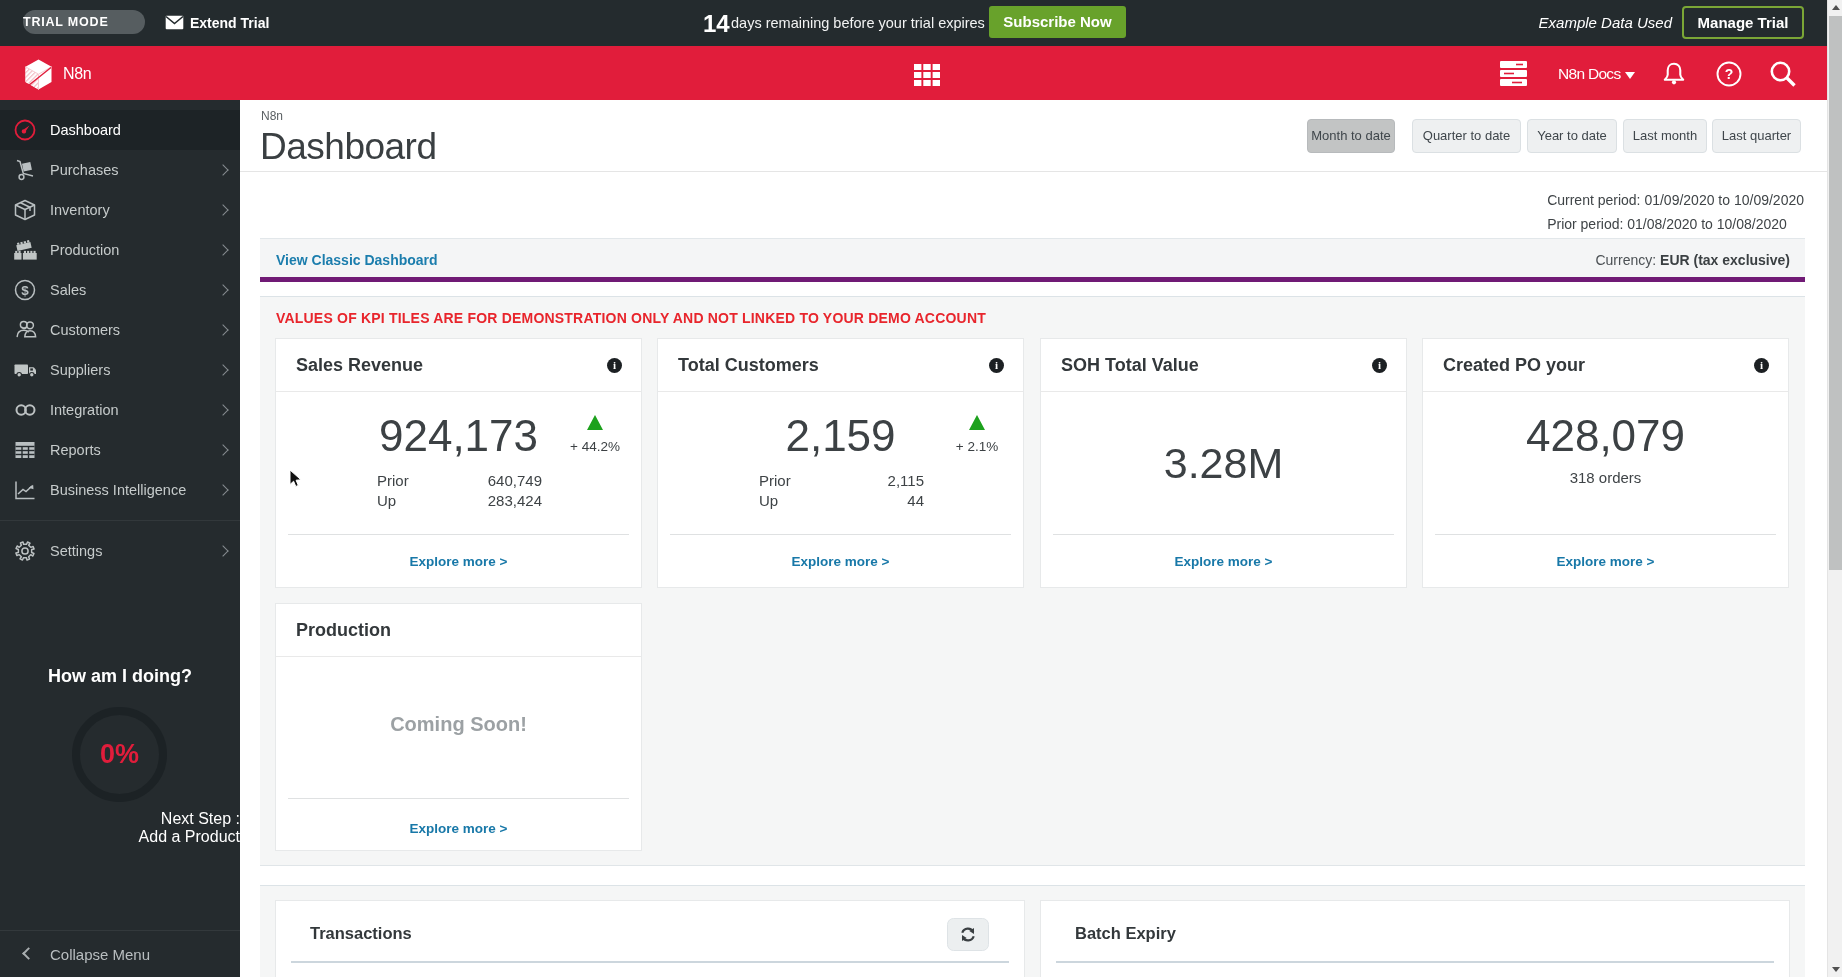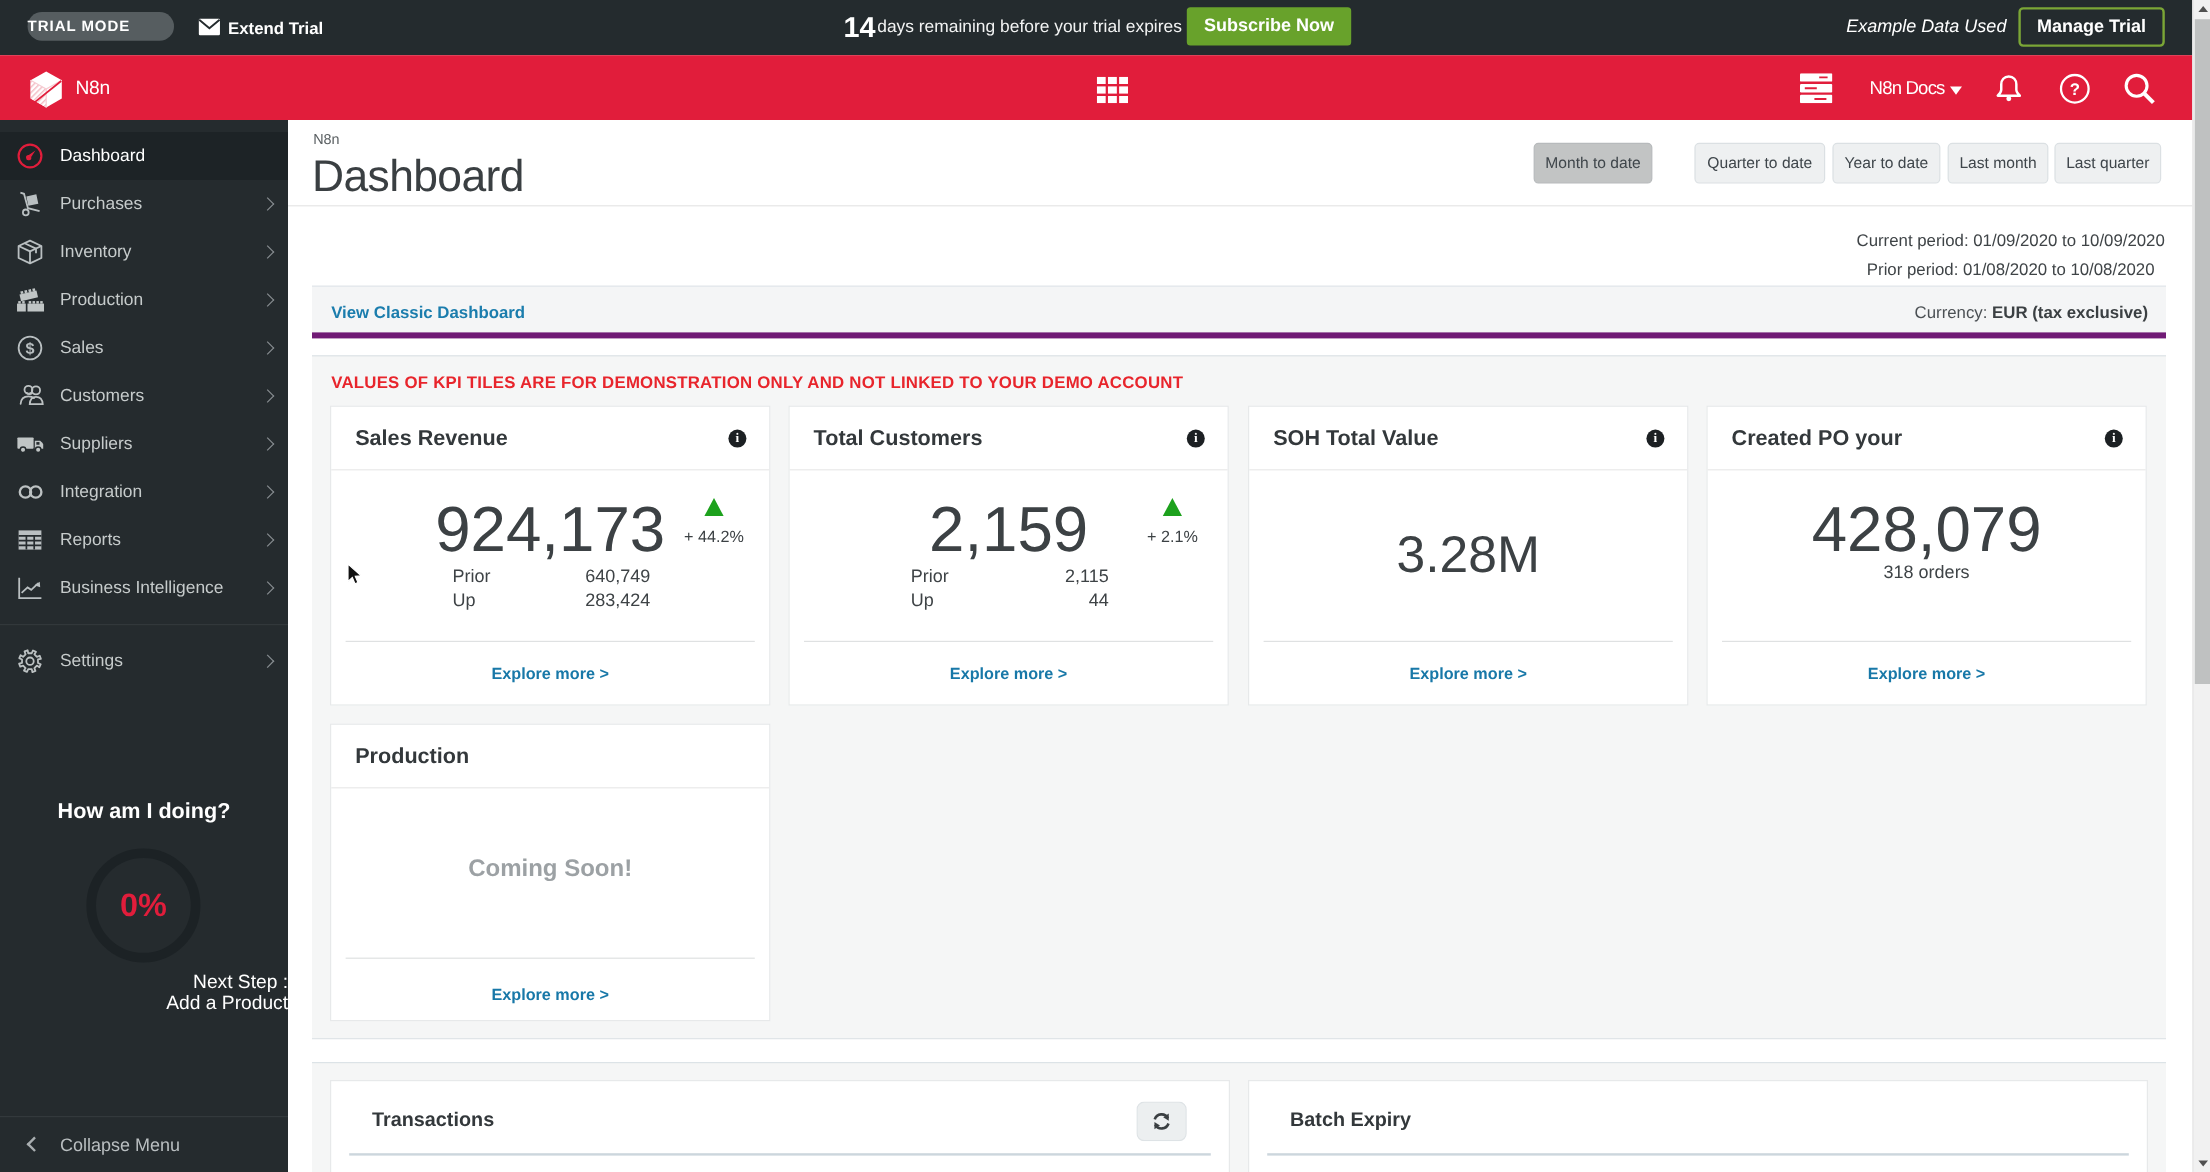--- a/index.html
+++ b/index.html
@@ -33,35 +33,35 @@
 #collapse{position:absolute;left:0;top:830px;width:240px;height:47px;border-top:1px solid #33393c;color:#b9bec0;font-size:15px}
 #collapse .lab{position:absolute;left:50px;line-height:47px}
 #collapse .ch{position:absolute;left:24px;top:18px;width:9px;height:9px;border-left:2.5px solid #a9aeb0;border-bottom:2.5px solid #a9aeb0;transform:rotate(45deg)}
 
 #main{position:absolute;left:240px;top:100px;width:1587px;height:877px;background:#fff}
 #crumb{position:absolute;left:21px;top:9px;font-size:12px;color:#5b6063}
 #htitle{position:absolute;left:20px;top:26px;font-size:37px;font-weight:300;color:#3a3f42;letter-spacing:-.5px}
 #hdivider{position:absolute;left:0;top:71px;width:1587px;border-top:1px solid #e5e5e5}
 .rbtn{position:absolute;top:19px;height:34px;background:#eef0f1;border:1px solid #dbe0e3;border-radius:4px;font-size:13px;color:#3f464b;text-align:center;line-height:32px}
 .rbtn.active{background:#c2c4c4;border-color:#b7babc}
-#periods{position:absolute;right:23px;top:88px;text-align:center;font-size:14px;color:#3f4447;line-height:24px}
+#periods{position:absolute;right:23px;top:88px;text-align:left;font-size:14px;color:#3f4447;line-height:24px}
 #curbar{position:absolute;left:20px;top:138px;width:1545px;height:44px;background:#f4f5f6;border-top:1px solid #e2e7ea;border-bottom:5px solid #701a75}
 #vclassic{position:absolute;left:16px;top:0;line-height:42px;color:#1b7dad;font-size:14px;font-weight:bold}
 #currency{position:absolute;right:15px;top:0;line-height:42px;font-size:14px;color:#4b5054}
 #currency b{color:#3b4043}
 
 .panel{position:absolute;left:20px;width:1545px;background:#f5f6f6;border-top:1px solid #dce3e7}
 #panel1{top:196px;height:570px;border-bottom:1px solid #e0e5e8}
 #panel2{top:785px;height:92px}
 #warning{position:absolute;left:16px;top:13px;font-size:14px;font-weight:bold;color:#e8252c;letter-spacing:.2px}
 .card{position:absolute;background:#fff;border:1px solid #e7e9ea}
 .chead{position:absolute;left:0;top:0;right:0;height:53px;border-bottom:1px solid #e9e9e9}
 .chead .t{position:absolute;left:20px;top:0;line-height:52px;font-size:18px;font-weight:bold;color:#33383b}
 .info{position:absolute;right:19px;top:19px;width:15px;height:15px;border-radius:50%;background:#1c2023;color:#fff;text-align:center;line-height:15px;font-size:11px;font-weight:bold;font-family:"Liberation Serif",serif}
-.bignum{position:absolute;left:0;right:0;text-align:center;font-size:53px;color:#3c4144}
+.bignum{position:absolute;left:0;right:0;text-align:center;font-size:44px;color:#3c4144}
 .delta{position:absolute;text-align:center;width:60px}
 .delta .tri{display:inline-block;width:0;height:0;border-left:8px solid transparent;border-right:8px solid transparent;border-bottom:15px solid #1da11d}
 .delta .pc{font-size:13.5px;color:#3c4144;margin-top:5px}
 .priorup{position:absolute;font-size:15px;color:#3e4346;line-height:20px}
 .priorup .v{position:absolute;text-align:right;width:120px}
 .cdiv{position:absolute;left:12px;right:12px;border-top:1px solid #dfe1e2}
 .explore{position:absolute;left:0;right:0;text-align:center;font-size:13.5px;font-weight:bold;color:#1878a8}
 .wtitle{position:absolute;left:34px;top:0;line-height:64px;font-size:16.5px;font-weight:bold;color:#33383b}
 .wdiv{position:absolute;left:15px;right:15px;top:60px;border-top:2px solid #ccd6dd}
 
@@ -276,21 +276,21 @@
  <div id="nextstep">Next Step :<br>Add a Product</div>
  <div id="collapse">
       <span class="ch"></span>
       <span class="lab">Collapse Menu</span>
     </div>
 </div>
 <div id="main">
  <div id="crumb">N8n</div>
  <div id="htitle">Dashboard</div>
  <div id="hdivider"></div>
- <div class="rbtn active" style="left:1038px;width:99px">Month to date</div>
+ <div class="rbtn active" style="left:1067px;width:88px">Month to date</div>
  <div class="rbtn" style="left:1172px;width:109px">Quarter to date</div>
  <div class="rbtn" style="left:1287px;width:90px">Year to date</div>
  <div class="rbtn" style="left:1383px;width:84px">Last month</div>
  <div class="rbtn" style="left:1472px;width:89px">Last quarter</div>
  <div id="periods">Current period: 01/09/2020 to 10/09/2020<br>Prior period: 01/08/2020 to 10/08/2020</div>
  <div id="curbar">
    <div id="vclassic">View Classic Dashboard</div>
    <div id="currency">Currency: <b>EUR (tax exclusive)</b></div>
  </div>
  <div class="panel" id="panel1">

